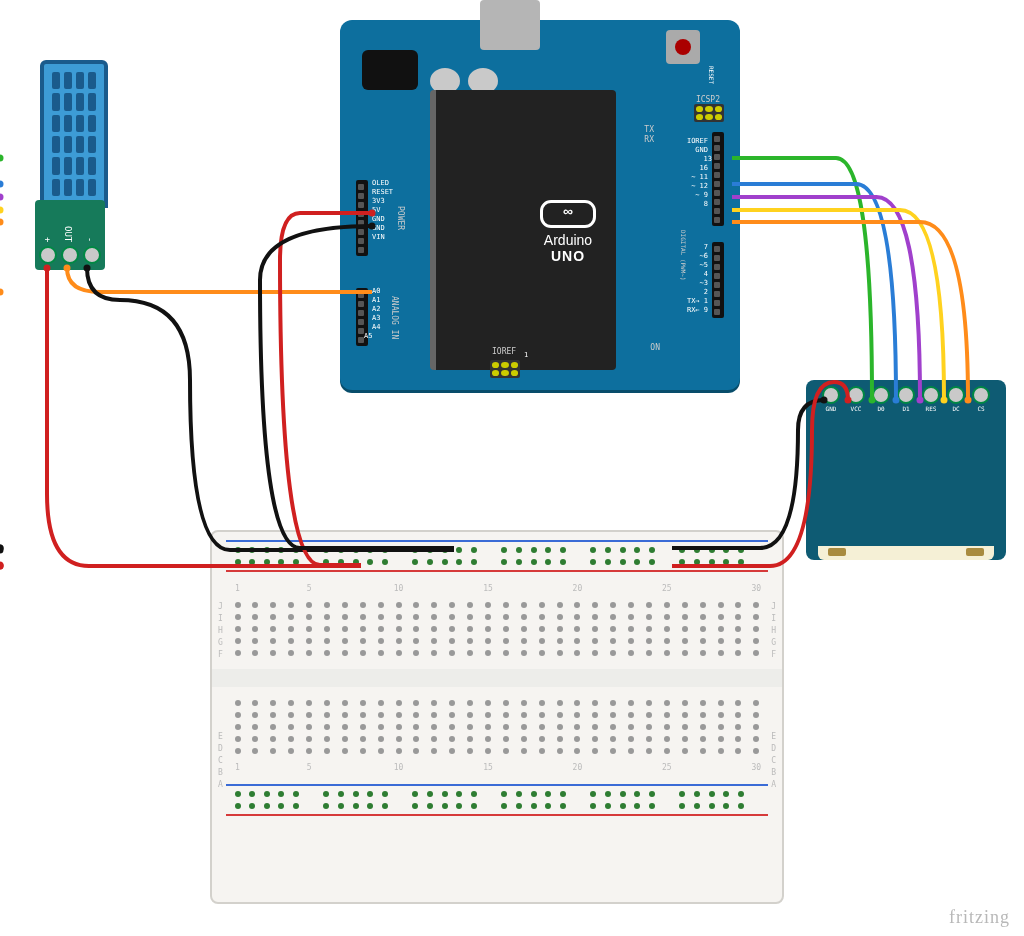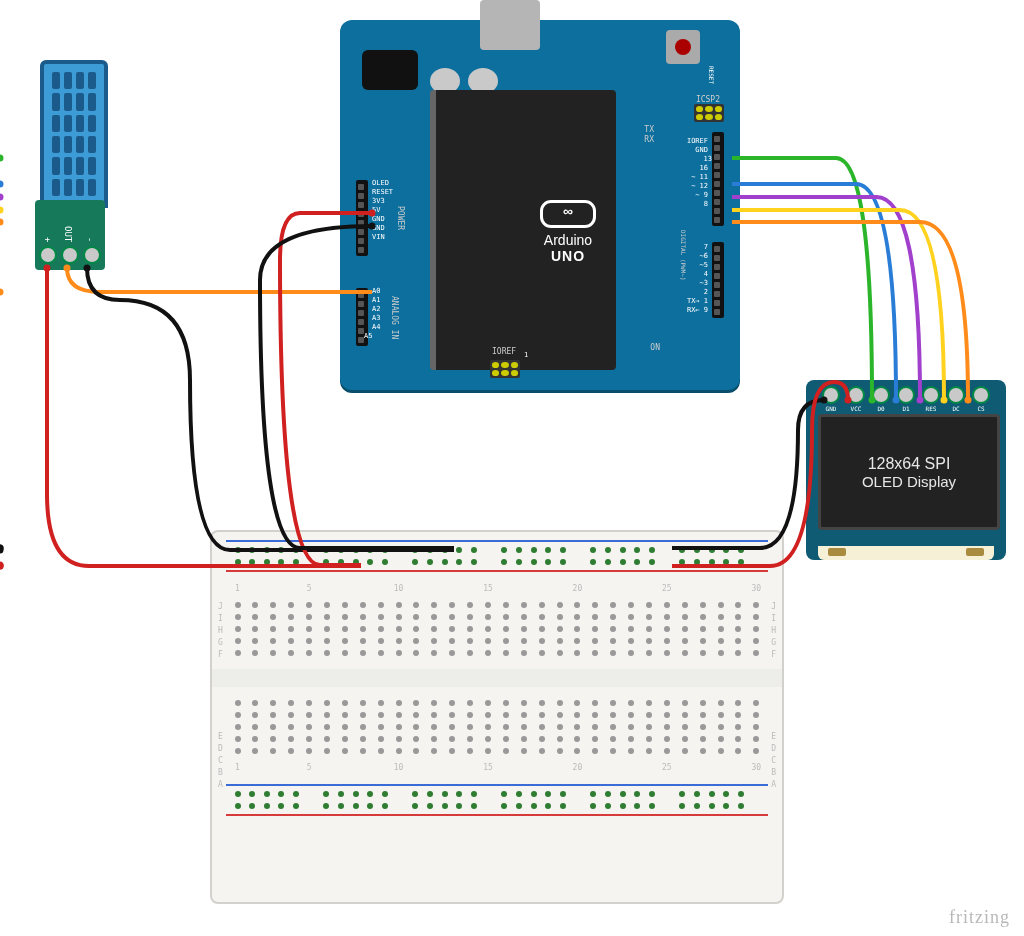--- a/index.html
+++ b/index.html
@@ -321,24 +321,20 @@
           <span class="oled-pin-l">RES</span>
         </div>
       <div>
           <div class="oled-pad"></div>
           <span class="oled-pin-l">DC</span>
         </div>
       <div>
           <div class="oled-pad"></div>
           <span class="oled-pin-l">CS</span>
         </div>
-    </div>
-    <div class="oled-screen">
-      <div class="l1">128x64 SPI</div>
-      <div class="l2">OLED Display</div>
     </div>
     <div class="oled-chin">
       <div class="oled-cap" style="left:10px"></div>
       <div class="oled-cap" style="right:10px"></div>
     </div>
   </div>
 
   <div class="abs breadboard">
     <div class="bb-section">
       <div class="bb-rail" style="background:#3a6bd6"></div>

